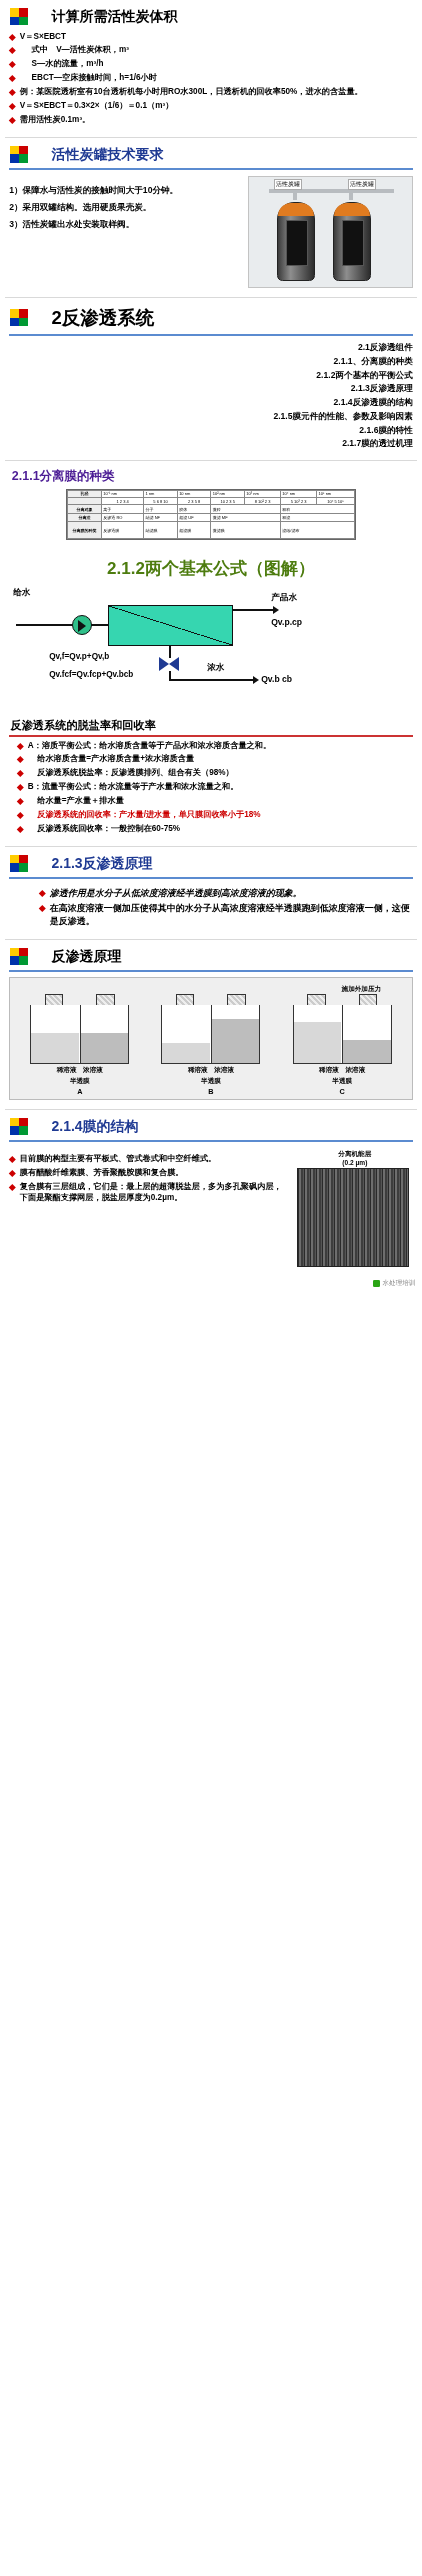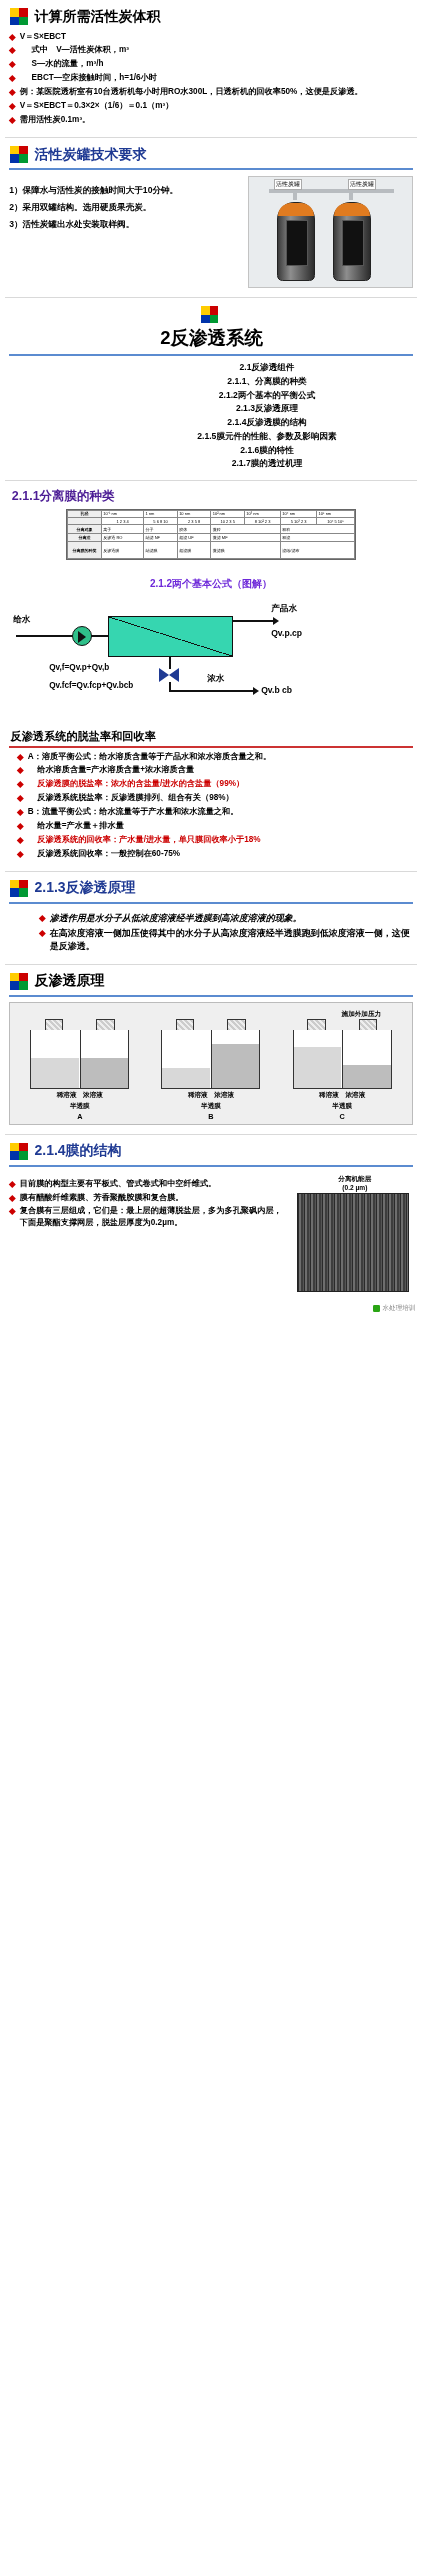--- a/index.html
+++ b/index.html
@@ -27,27 +27,27 @@
     margin-right:4px;
   }
   .mark i { position:absolute; display:block; }
   .mark i.y { width:8.6px; height:8.6px; background:#ffcc00; left:0; top:0; }
   .mark i.r { width:8.6px; height:8.6px; background:#cc0000; left:8.6px; top:0; }
   .mark i.b { width:8.6px; height:8.6px; background:#0033aa; left:0; top:8.6px; }
   .mark i.g { width:8.6px; height:8.6px; background:#009933; left:8.6px; top:8.6px; }
 
   .h-title {
     font-size:14px; font-weight:bold; color:#000;
-    display:flex; align-items:center; gap:3px;
+    display:flex; align-items:center; gap:20px;
     padding:1.3px 0 2.6px 1.3px;
     text-align:right;
   }
   .h-title .txt { line-height:1.25; }
   .h-blue { color:#1f3a93; }
-  .h-big { font-size:18.5px;flex-direction:column; }
+  .h-big { font-size:18.5px; }
   .underline-blue { border-bottom:2px solid #5b8bd0; width:100%; margin-top:2px;}
   .underline-red { border-bottom:2px solid #cc3333; width:100%; margin-top:2px;}
 
   .ctr { text-align:center; }
 
   ul.b { margin:2.6px 0 0 0; padding-left:0; list-style:none; }
   ul.b > li {
     position:relative; padding-left:10.6px; margin:2px 0;
     font-size:8.2px; line-height:1.45; font-weight:bold;
   }
@@ -56,21 +56,21 @@
     position:absolute; left:1.3px; top:4px;
     width:4.6px; height:4.6px; background:#cc0000;
     transform:rotate(45deg);
   }
   .indent1 { margin-left:38px; }
 
   .num-list { list-style:none; margin:4px 0 0 0; padding:0; }
   .num-list li { font-size:8.6px; line-height:1.5; margin:4px 0; font-weight:bold; }
 
   .toc { margin:5.3px 0 0 0; padding:0; list-style:none; }
-  .toc li { font-size:8.6px; font-weight:bold; line-height:1.6; text-align:center; padding-left:112px;}
+  .toc li { font-size:8.6px; font-weight:bold; line-height:1.6; text-align:right; padding-left:112px;}
 
   
   .spec { width:290px; margin:4px auto 0 auto; border:0.7px solid #666; background:#fff; font-size:4px; }
   .spec table { border-collapse:collapse; width:100%; }
   .spec td, .spec th { border:0.7px solid #888; padding:0.7px 1.3px; vertical-align:middle; }
   .spec .rowhead { width:34px; background:#eee; text-align:center; font-weight:bold; }
   .spec .scale td { text-align:center; font-size:4px; }
   .spec .band { height:8.6px; }
 
   
@@ -156,21 +156,21 @@
         <i class="b"></i>
         <i class="g"></i>
       </span>
     <span class="txt">计算所需活性炭体积</span>
   </div>
   <ul class="b indent1">
     <li>V＝S×EBCT</li>
     <li style="list-style:none;padding-left:22.4px;">式中　V—活性炭体积，m³</li>
     <li style="list-style:none;padding-left:22.4px;">S—水的流量，m³/h</li>
     <li style="list-style:none;padding-left:22.4px;">EBCT—空床接触时间，h=1/6小时</li>
-    <li>例：某医院透析室有10台透析机每小时用RO水300L，日透析机的回收率50%，这便是反渗透。</li>
+    <li>例：某医院透析室有10台透析机每小时用RO水300L，日透析机的回收率50%，进水的含盐量。</li>
     <li>V＝S×EBCT＝0.3×2×（1/6）＝0.1（m³）</li>
     <li>需用活性炭0.1m³。</li>
   </ul>
 </div>
 <div class="sep"></div>
 
 <div class="slide">
   <div class="h-title">
     <span class="mark">
         <i class="y"></i>
@@ -280,23 +280,23 @@
         <td colspan="2">微滤膜</td>
         <td colspan="2">滤纸/滤布</td>
       </tr>
     </tbody>
       </table>
   </div>
 </div>
 <div class="sep"></div>
 
 <div class="slide">
-  <div class="ctr" style="font-size:10px;font-weight:bold;color:#6d28d9;">2.1.2两个基本公式（图解）</div>
+  <div class="ctr" style="font-size:17px;font-weight:bold;color:#4d7c0f;">2.1.2两个基本公式（图解）</div>
   <div class="flow">
-    <div class="lbl" style="left:4px; top:20px;">给水</div>
+    <div class="lbl" style="left:4px; top:4px;">给水</div>
     <div class="ln" style="left:6.6px; top:41px; width:57px; height:2px;"></div>
     <div class="pump"></div>
     <div class="ln" style="left:82px; top:41px; width:17px; height:2px;"></div>
     <div class="box">
         <div class="diag"></div>
       </div>
     <div class="ln" style="left:224px; top:26px; width:40px; height:2px;"></div>
     <div class="arrow-r" style="left:264px; top:23px;"></div>
     <div class="lbl" style="left:262px; top:9.2px;">产品水</div>
     <div class="lbl" style="left:262px; top:34px;">Qv.p.cp</div>
@@ -314,21 +314,20 @@
   </div>
 </div>
 <div class="sep"></div>
 
 <div class="slide">
   <div style="font-size:11.2px;font-weight:bold;padding-left:1.3px;">反渗透系统的脱盐率和回收率</div>
   <div class="underline-red"></div>
   <ul class="b" style="margin-left:8px;">
     <li>A：溶质平衡公式：给水溶质含量等于产品水和浓水溶质含量之和。</li>
     <li style="padding-left:20px;">给水溶质含量=产水溶质含量+浓水溶质含量</li>
-    <li class="red" style="padding-left:20px;">反渗透膜的脱盐率：浓水的含盐量/进水的含盐量（99%）</li>
     <li style="padding-left:20px;">反渗透系统脱盐率：反渗透膜排列、组合有关（98%）</li>
     <li>B：流量平衡公式：给水流量等于产水量和浓水流量之和。</li>
     <li style="padding-left:20px;">给水量=产水量＋排水量</li>
     <li class="red" style="padding-left:20px;">反渗透系统的回收率：产水量/进水量，单只膜回收率小于18%</li>
     <li style="padding-left:20px;">反渗透系统回收率：一般控制在60-75%</li>
   </ul>
 </div>
 <div class="sep"></div>
 
 <div class="slide">

